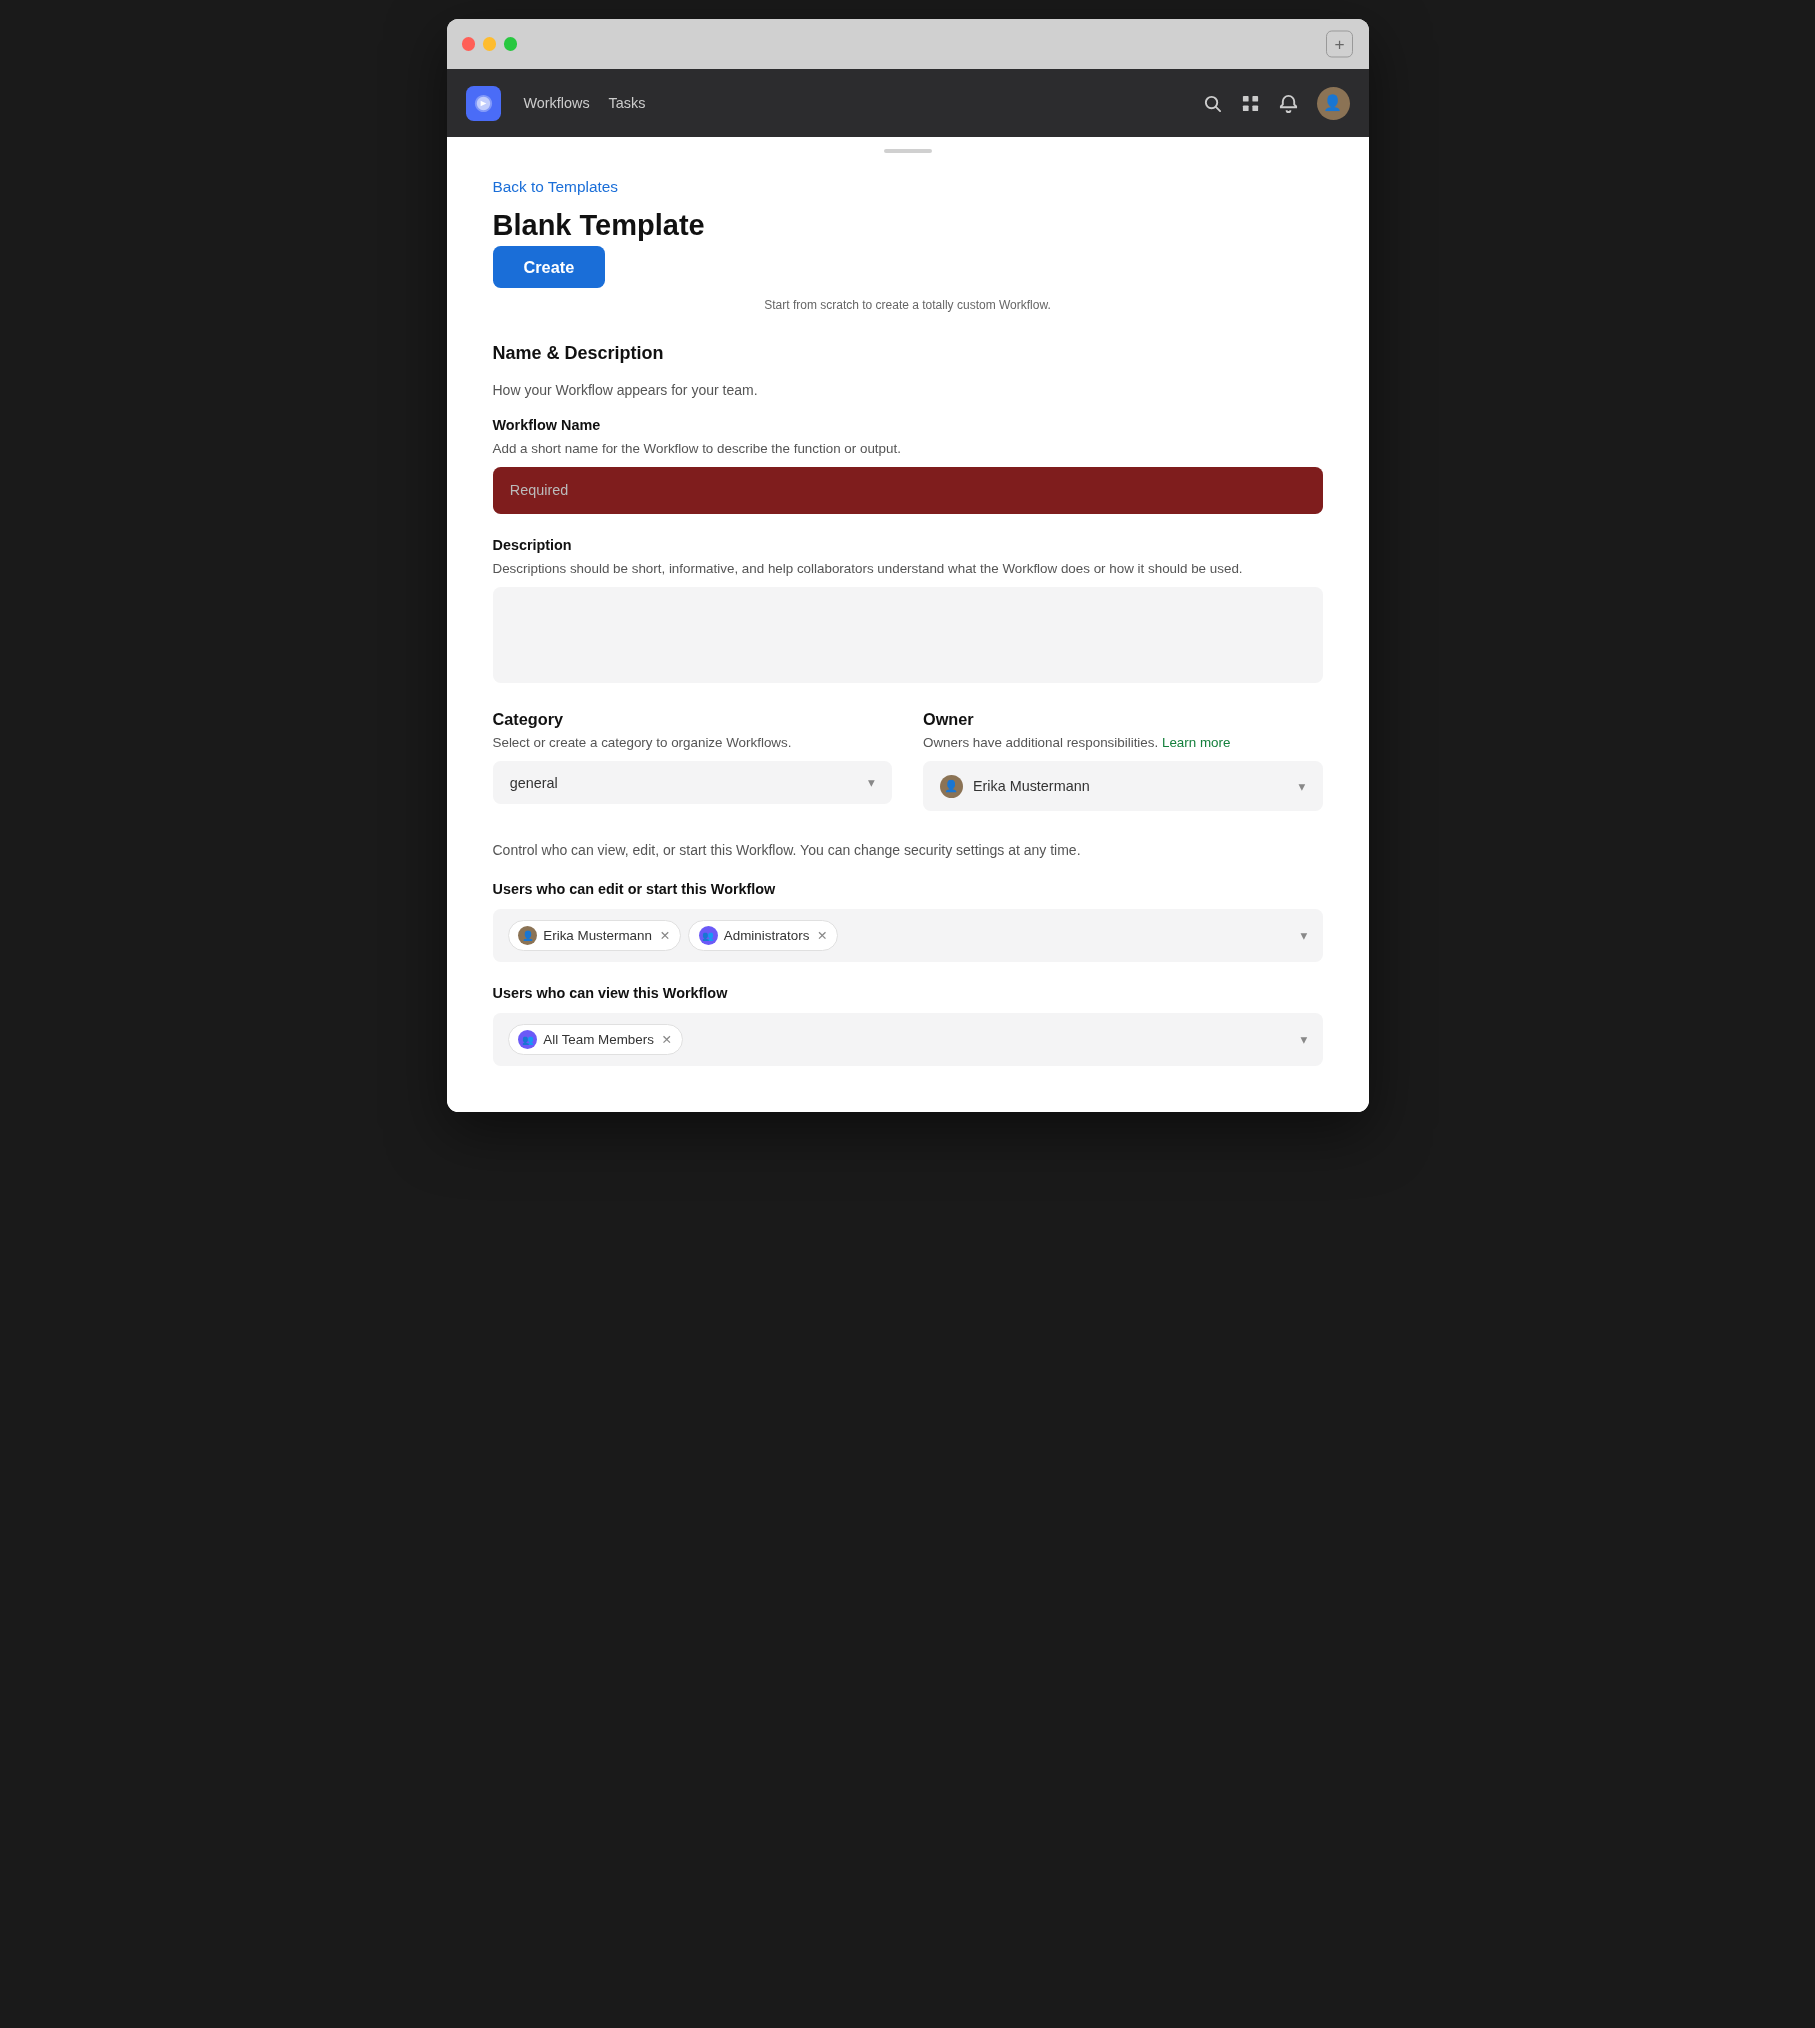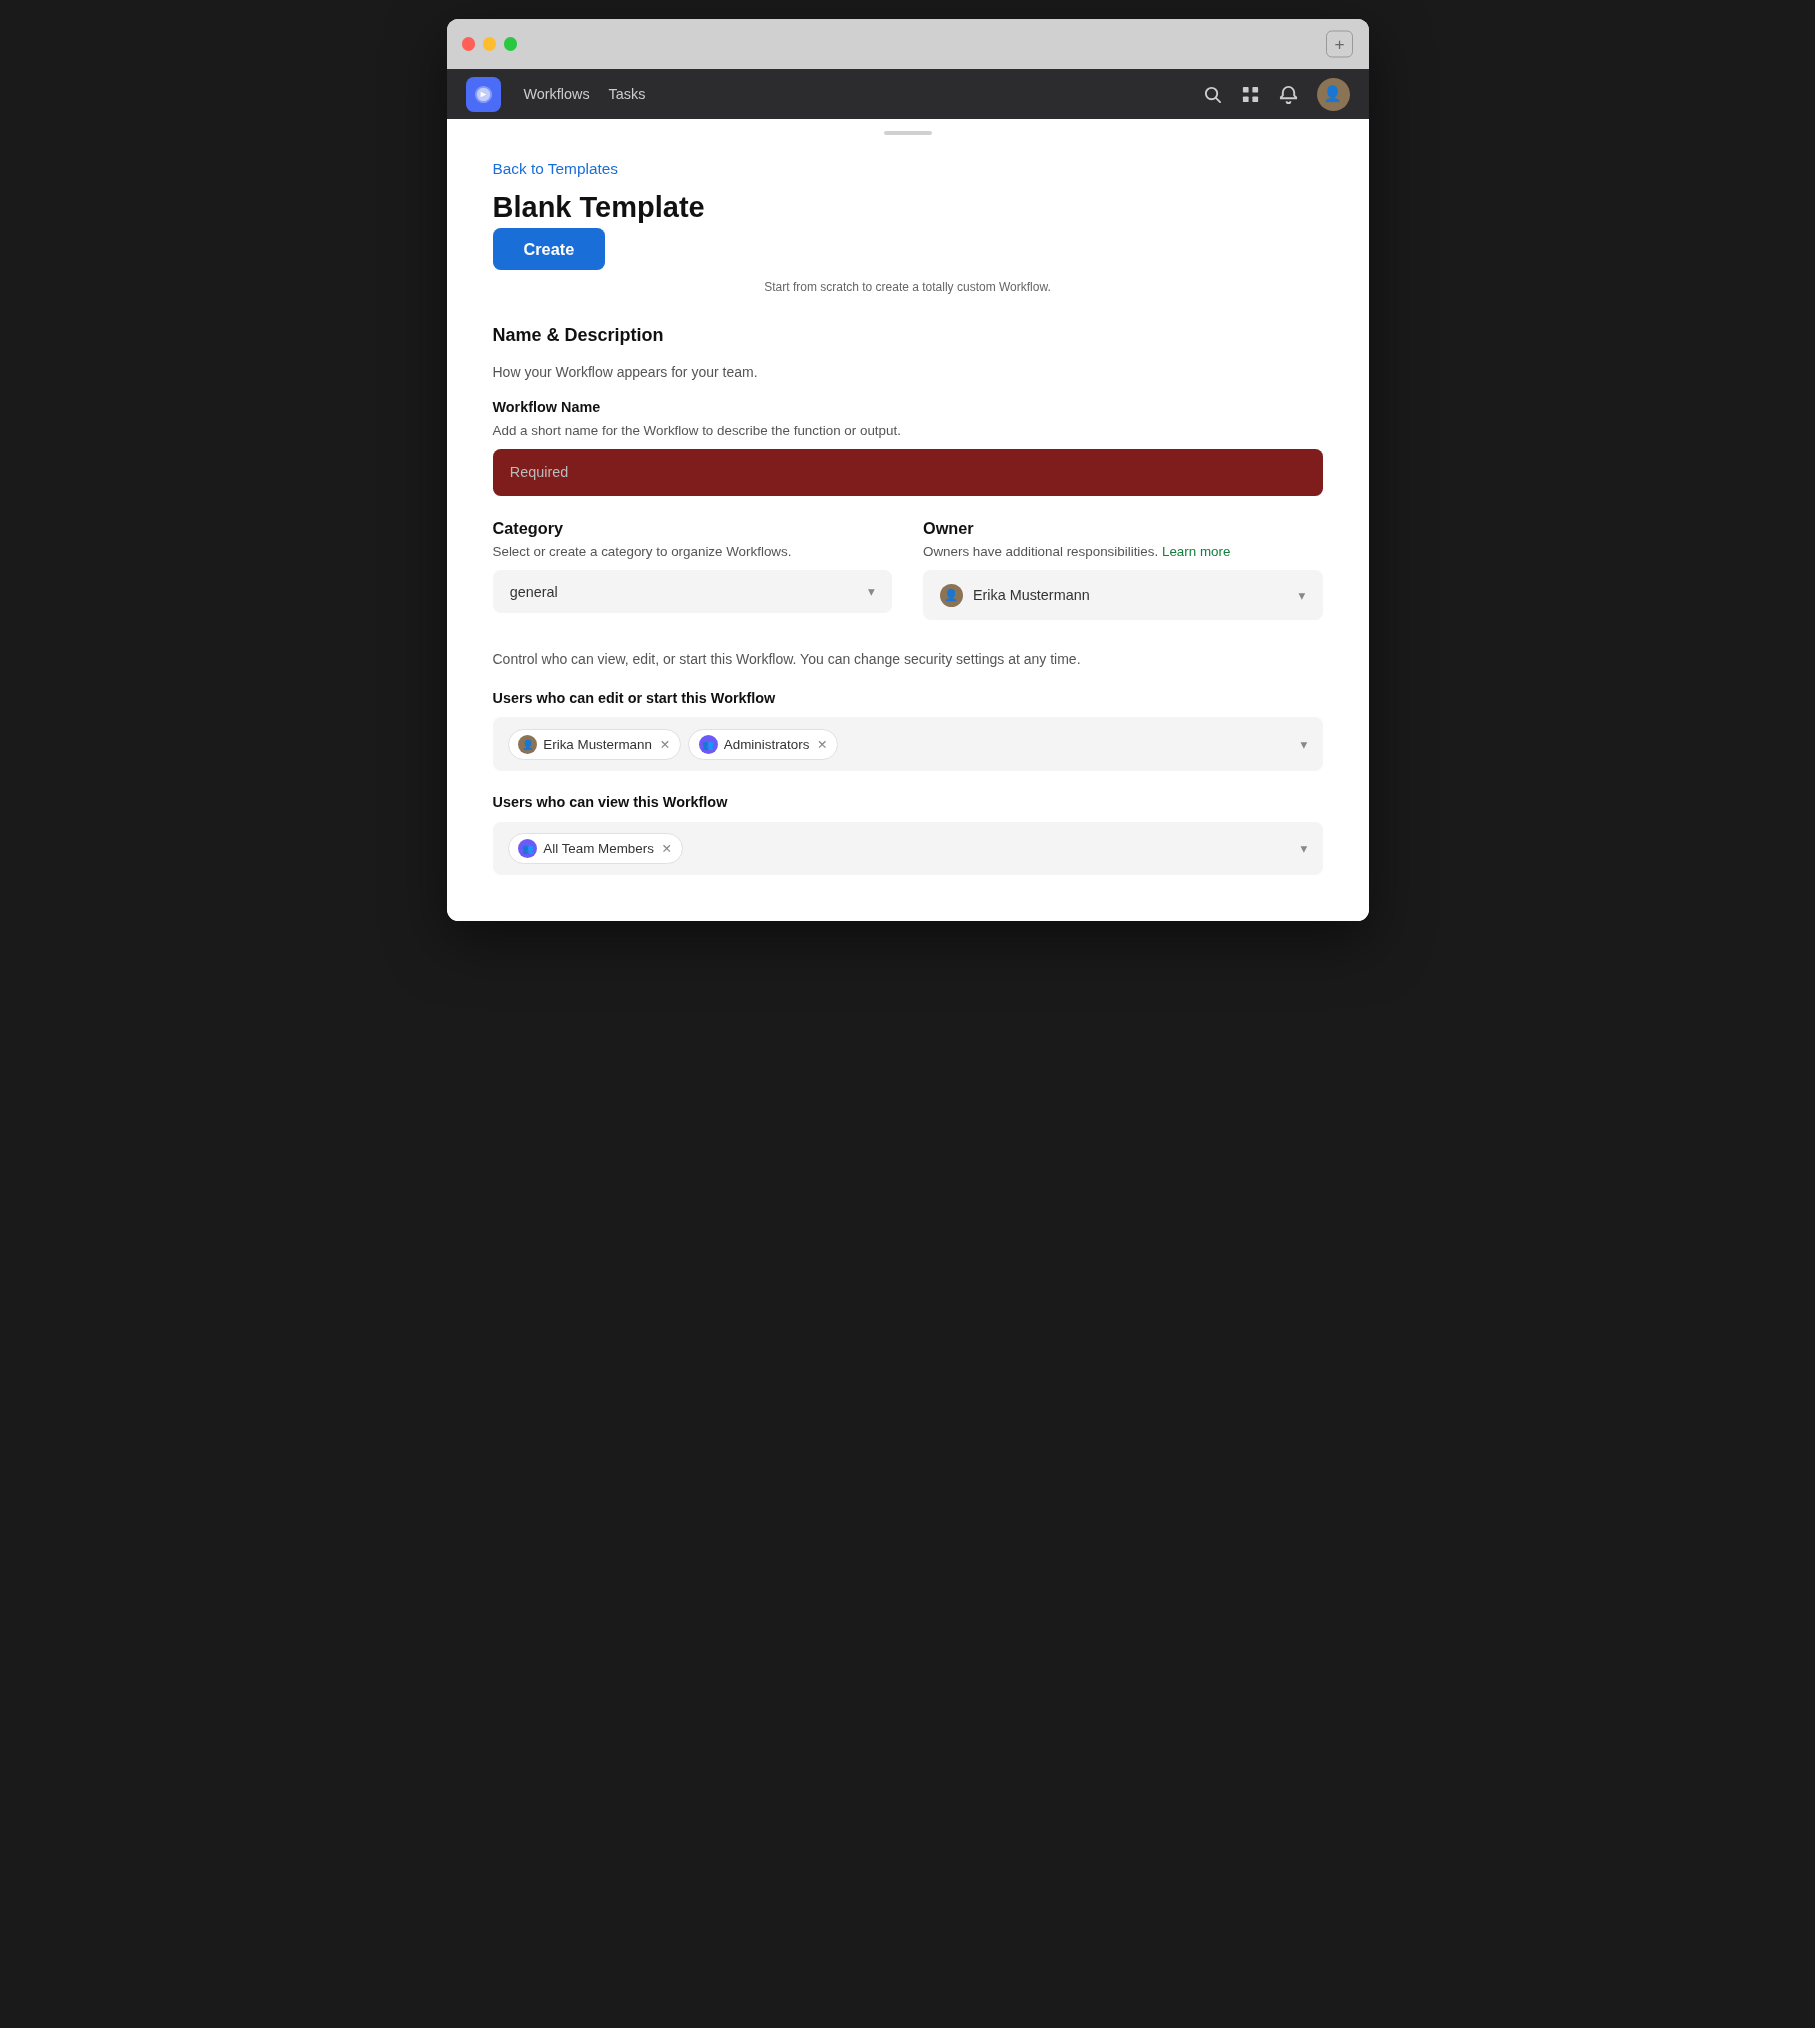--- a/index.html
+++ b/index.html
@@ -59,21 +59,21 @@
       align-items: center;
       justify-content: center;
       color: #666;
       font-size: 17.3px;
       cursor: pointer;
       background: transparent;
     }
 
     .nav-bar {
       background: #2c2c2e;
-      height: 50px;
+      height: 68px;
       display: flex;
       align-items: center;
       padding: 0 19px;
       gap: 23px;
     }
 
     .nav-logo {
       width: 35px;
       height: 35px;
       background: #4a6cf7;
@@ -460,20 +460,25 @@
       <div class="section mb-24">
         <h2 class="section-title">Name &amp; Description</h2>
         <p class="section-desc">How your Workflow appears for your team.</p>
 
         <div class="mb-16">
           <div class="field-label mb-8">Workflow Name</div>
           <div class="field-sublabel mb-12">Add a short name for the Workflow to describe the function or output.</div>
           <input type="text" class="input-field" placeholder="Required" style="">
         </div>
 
+        <div class="mb-16 mt-24" style="margin-top:23px;">
+          <div class="field-label mb-8">Description</div>
+          <div class="field-sublabel mb-12">Descriptions should be short, informative, and help collaborators understand what the Workflow does or how it should be used.</div>
+          <textarea class="textarea-field" style=""></textarea>
+        </div>
       </div>
 
       
       <div class="two-col">
         <div>
           <div class="col-label">Category</div>
           <div class="col-desc">Select or create a category to organize Workflows.</div>
           <div class="select-field">
             <span class="select-value">general</span>
             <span class="chevron-icon">▾</span>

